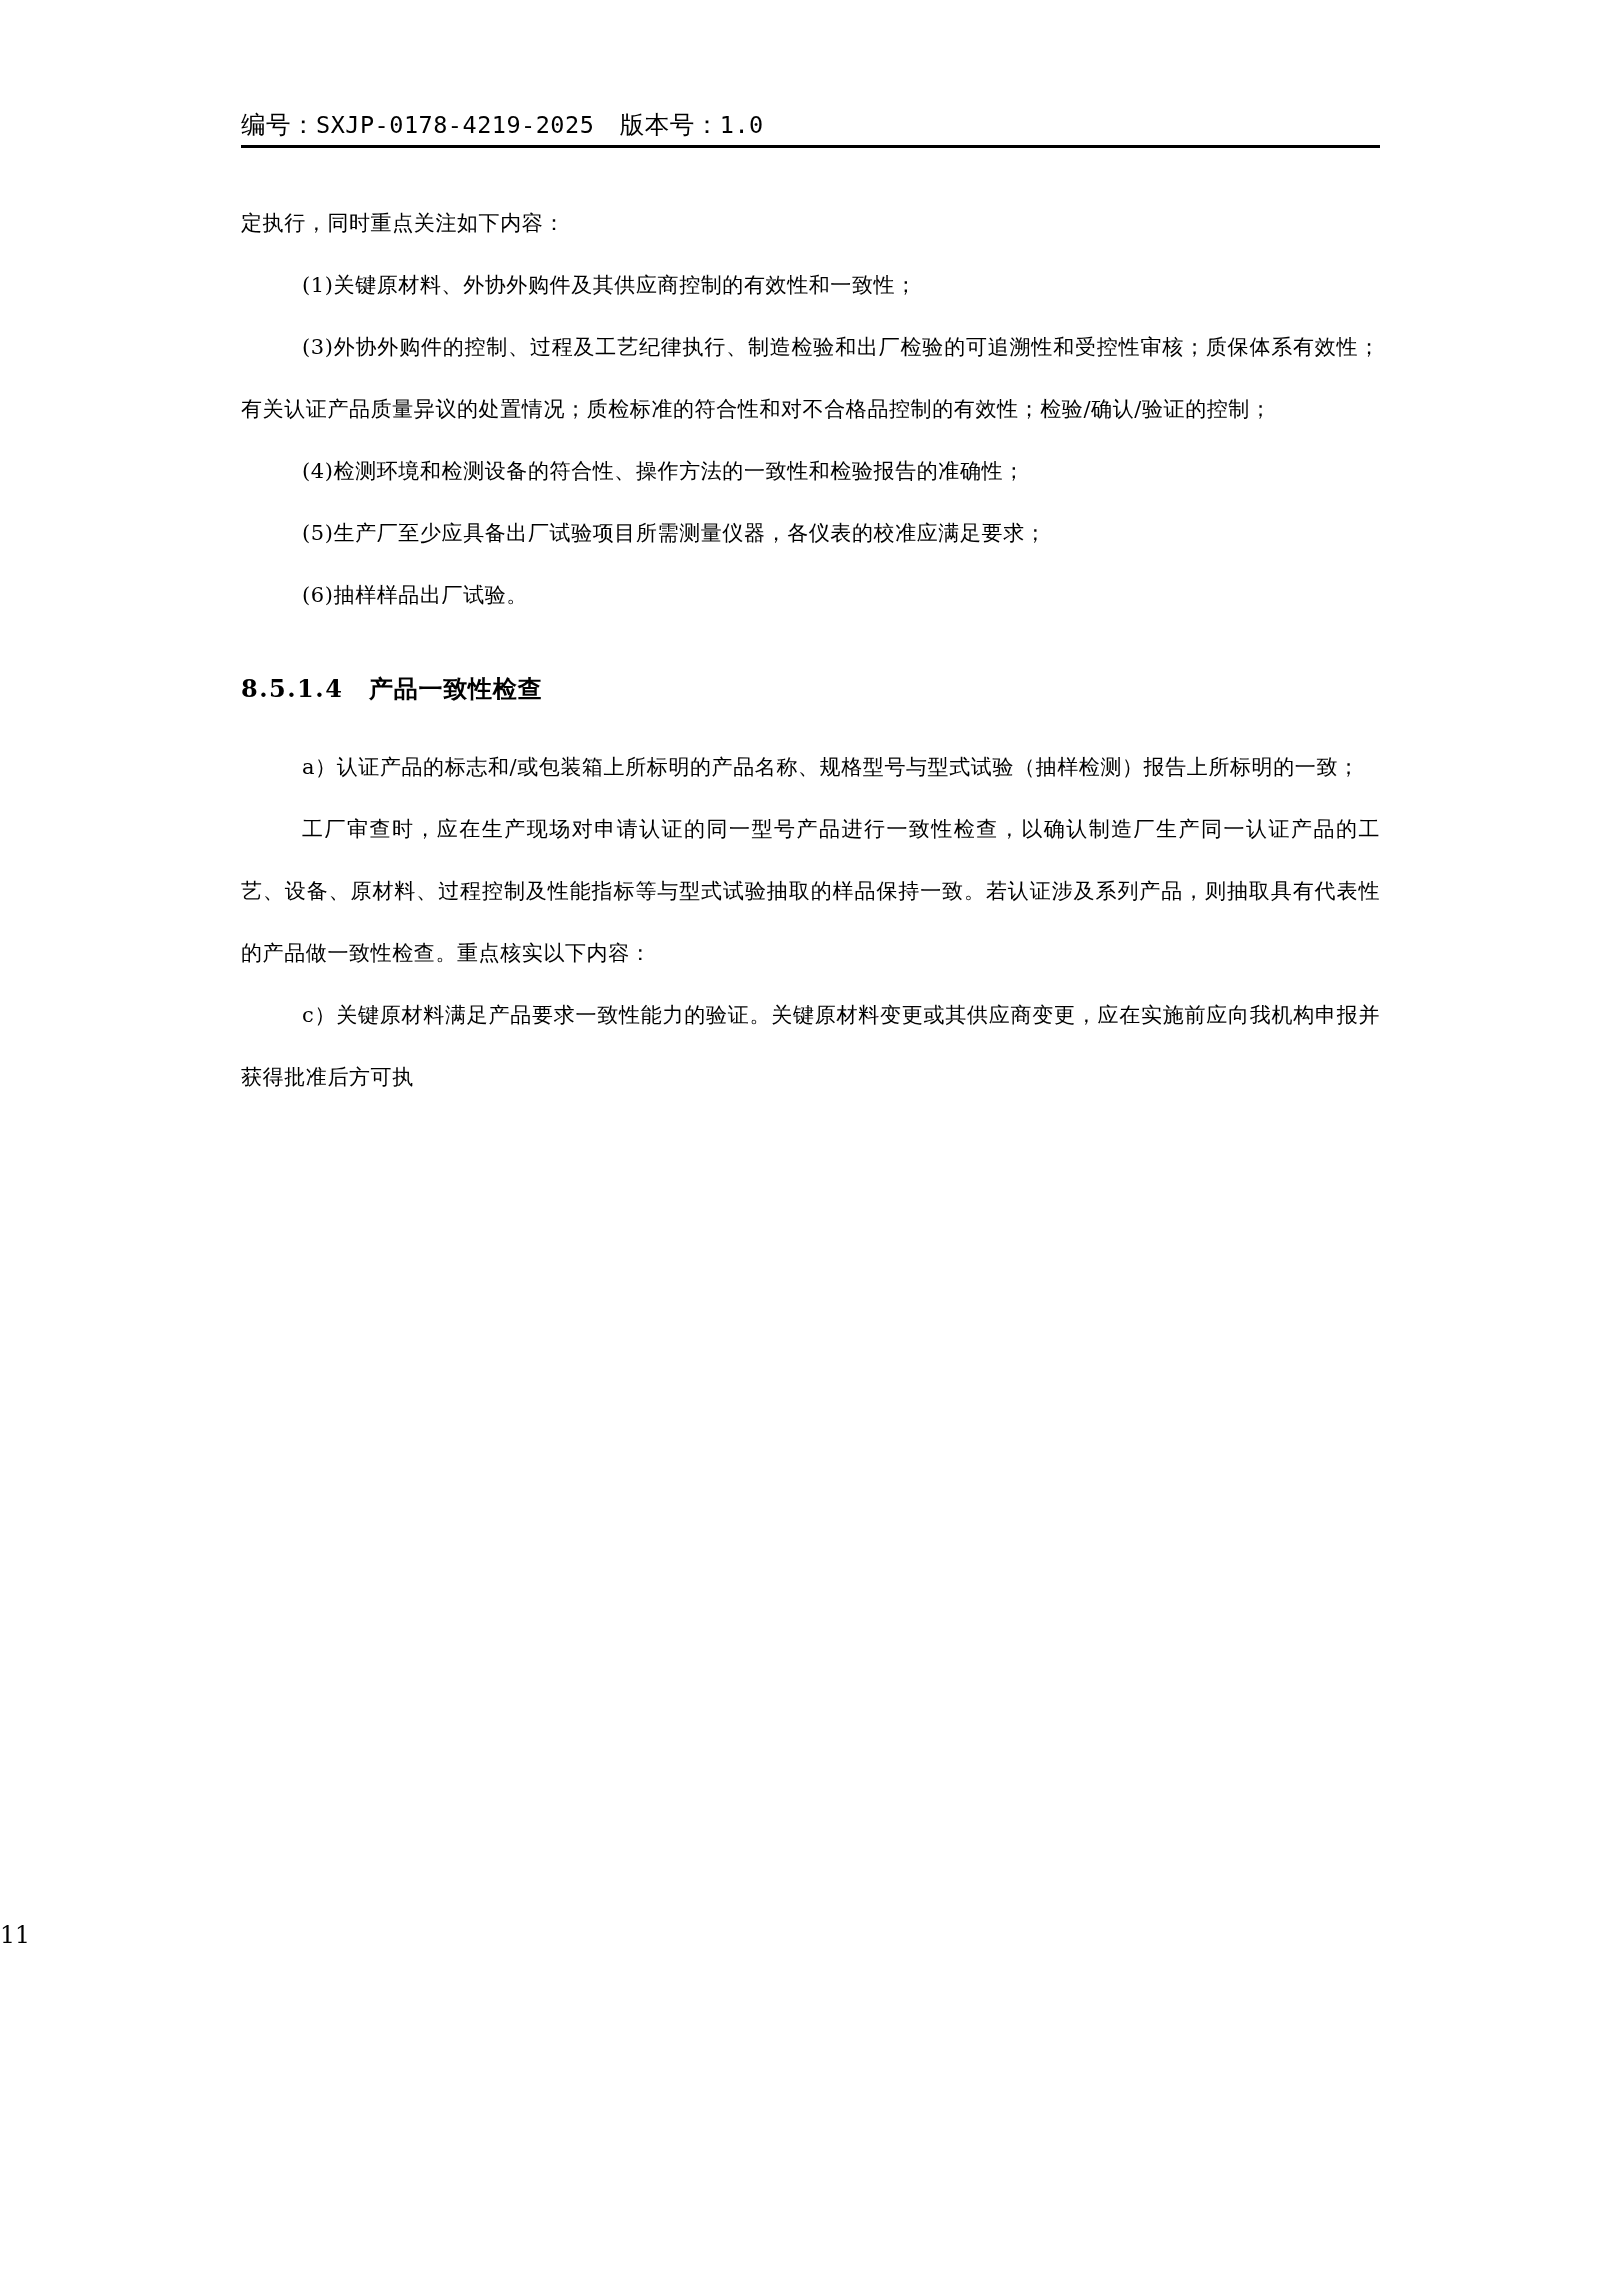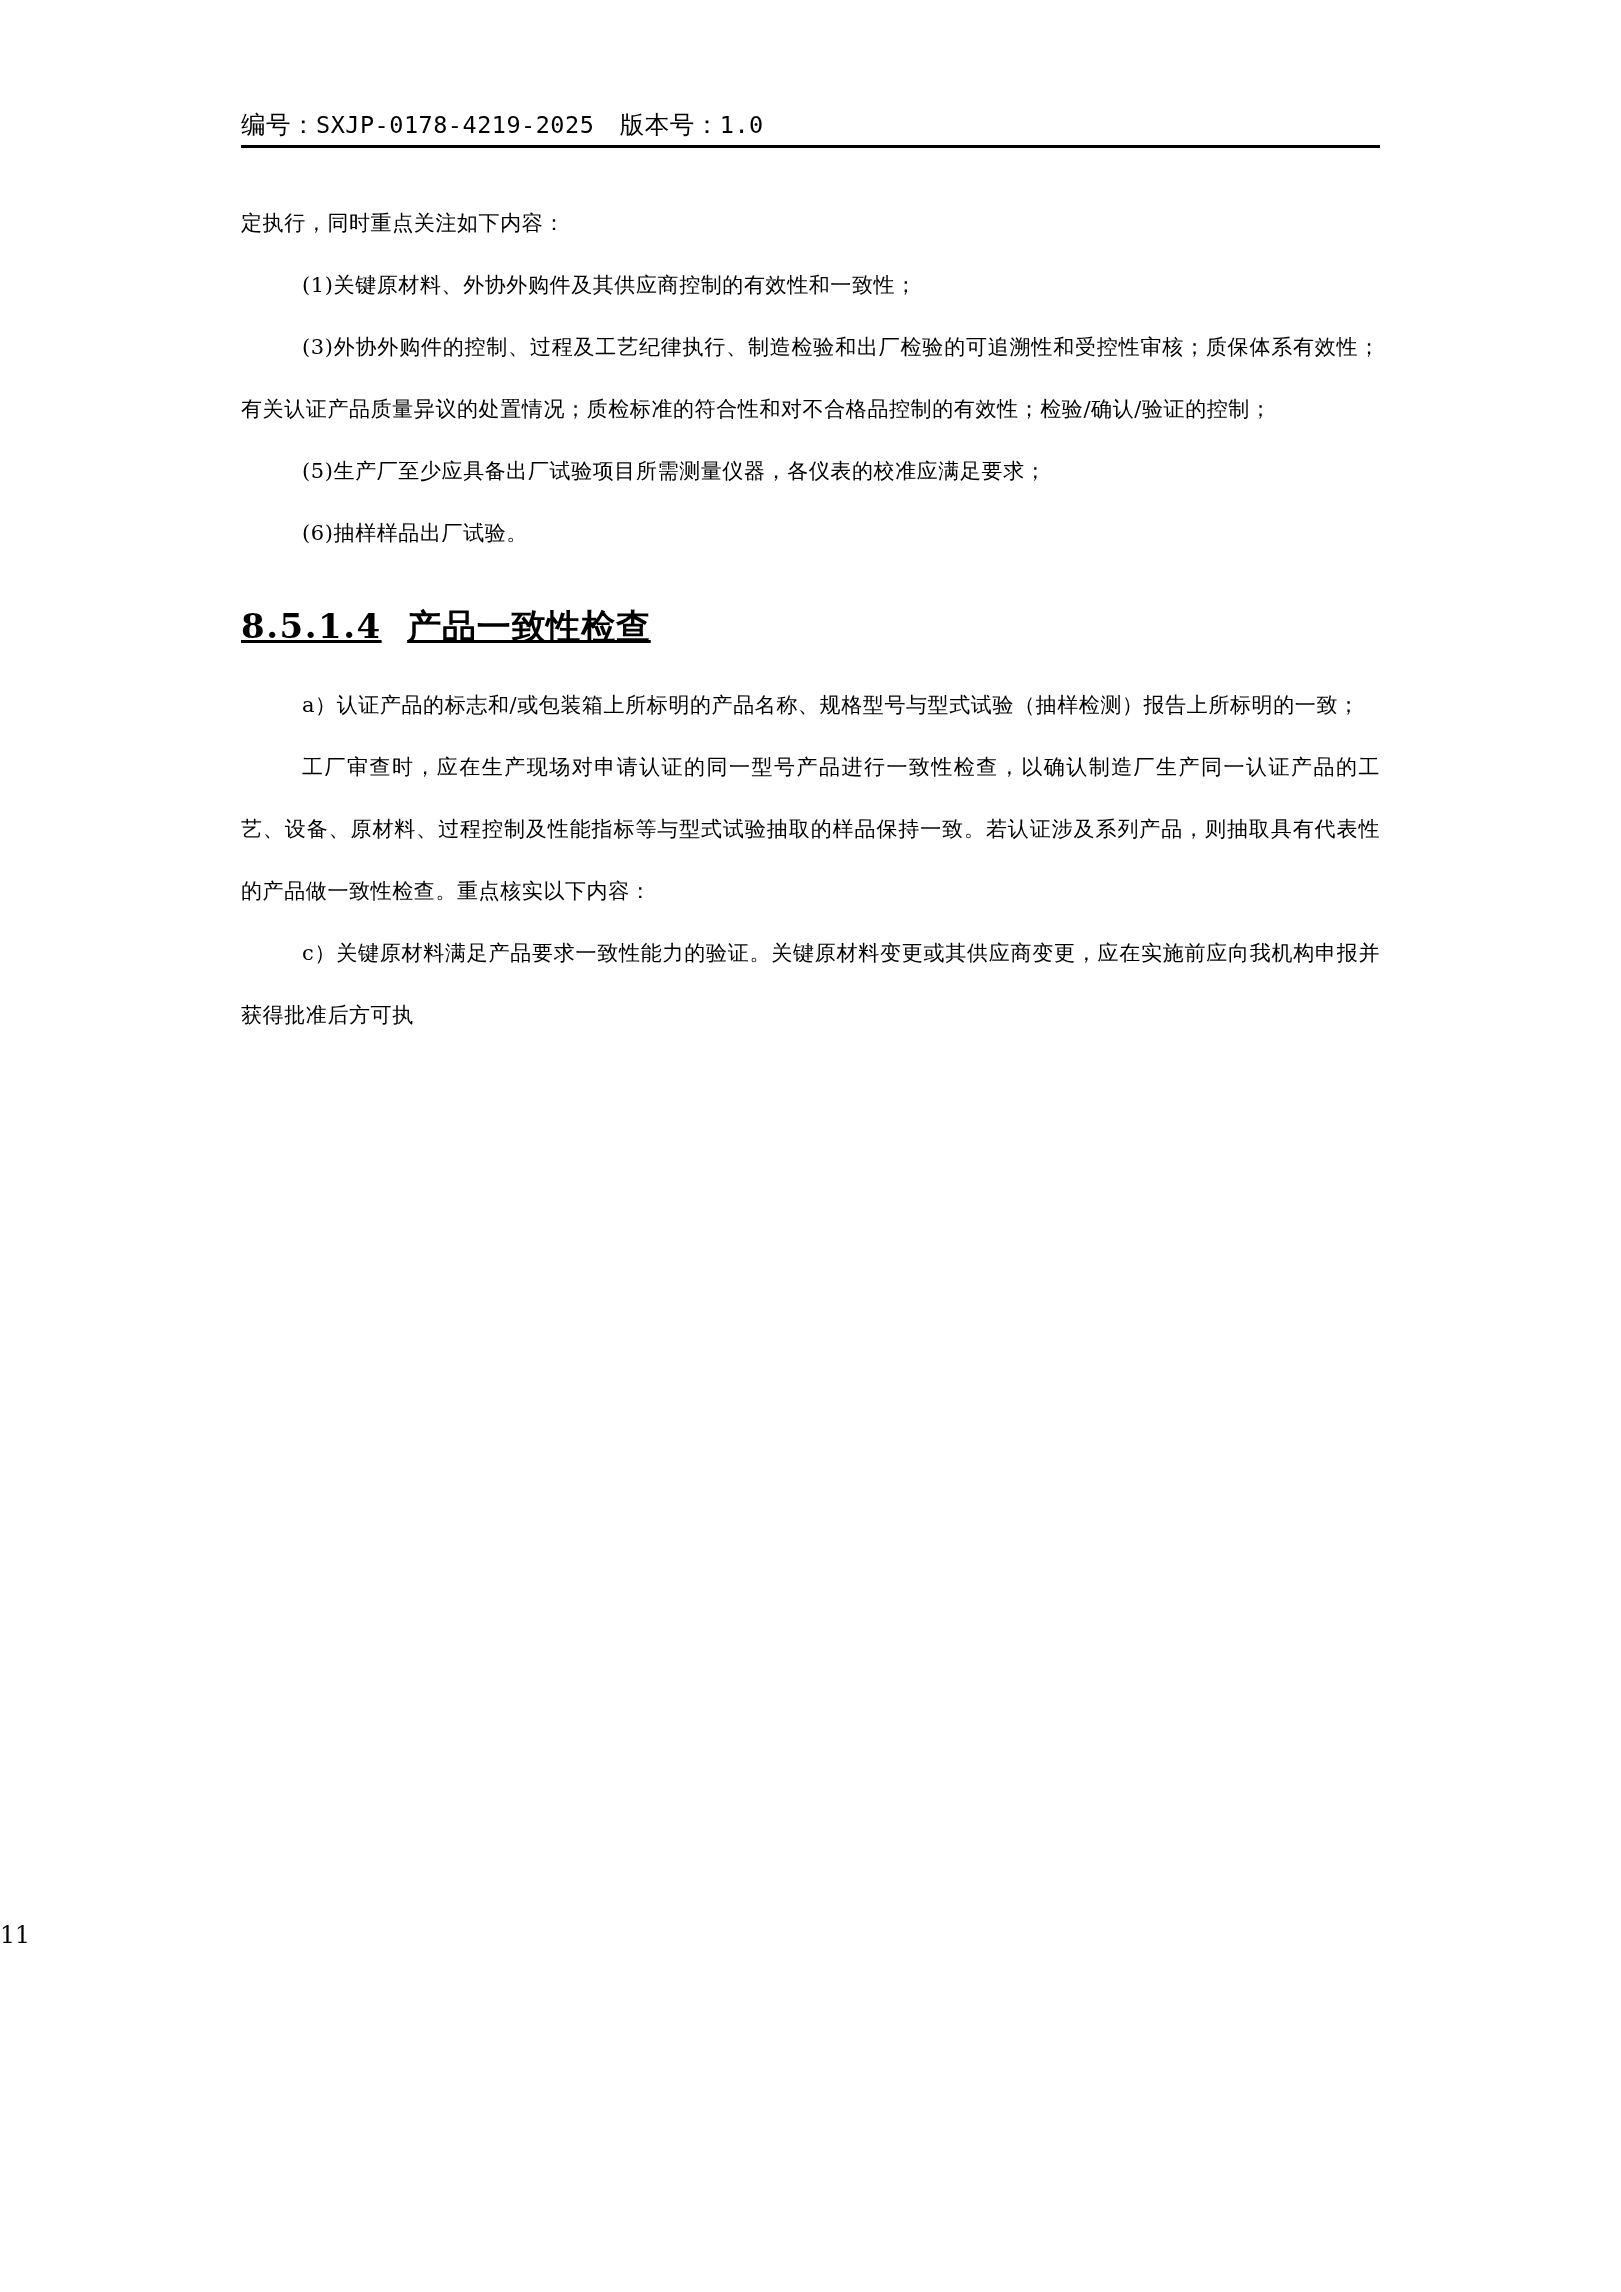--- a/index.html
+++ b/index.html
@@ -63,25 +63,24 @@
     line-height: 62px;
     text-align: justify;
     text-justify: inter-ideograph;
     letter-spacing: 0.6px;
   }
   p.indent2 {
     text-indent: 61px;
   }
   h3.heading {
     margin: 33px 0 17.6px 0;
-    font-size: 34px;
+    font-size: 24px;
     line-height: 59px;
     font-weight: bold;
     letter-spacing: 0.8px;
-    text-decoration: underline;
   }
   h3.heading .num {
     font-family: "DejaVu Serif", "Liberation Serif", serif;
     letter-spacing: 1.5px;
   }
   h3.heading .sp {
     display: inline-block;
     width: 25.5px;
   }
   .page-number {
@@ -102,20 +101,21 @@
     <span>编号：</span><span class="hdr-code">SXJP-0178-4219-2025</span><span class="hdr-gap"></span><span>版本号：</span><span class="hdr-code">1.0</span>
   </div>
 
   <div class="header-rule"></div>
 
   <div class="content">
 
     <p class="para">定执行，同时重点关注如下内容：</p>
     <p class="para indent2">(1)关键原材料、外协外购件及其供应商控制的有效性和一致性；</p>
     <p class="para indent2">(3)外协外购件的控制、过程及工艺纪律执行、制造检验和出厂检验的可追溯性和受控性审核；质保体系有效性；有关认证产品质量异议的处置情况；质检标准的符合性和对不合格品控制的有效性；检验/确认/验证的控制；</p>
+    <p class="para indent2">(4)检测环境和检测设备的符合性、操作方法的一致性和检验报告的准确性；</p>
     <p class="para indent2">(5)生产厂至少应具备出厂试验项目所需测量仪器，各仪表的校准应满足要求；</p>
     <p class="para indent2">(6)抽样样品出厂试验。</p>
 
     <h3 class="heading">
       <span class="num">8.5.1.4</span><span class="sp"></span><span>产品一致性检查</span>
     </h3>
 
     <p class="para indent2">a）认证产品的标志和/或包装箱上所标明的产品名称、规格型号与型式试验（抽样检测）报告上所标明的一致；</p>
     <p class="para indent2">工厂审查时，应在生产现场对申请认证的同一型号产品进行一致性检查，以确认制造厂生产同一认证产品的工艺、设备、原材料、过程控制及性能指标等与型式试验抽取的样品保持一致。若认证涉及系列产品，则抽取具有代表性的产品做一致性检查。重点核实以下内容：</p>
     <p class="para indent2">c）关键原材料满足产品要求一致性能力的验证。关键原材料变更或其供应商变更，应在实施前应向我机构申报并获得批准后方可执</p>

